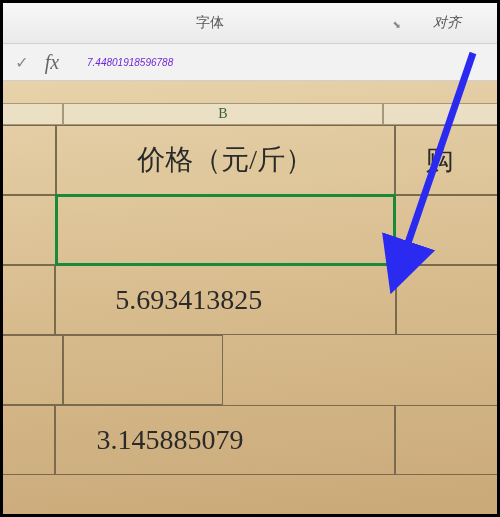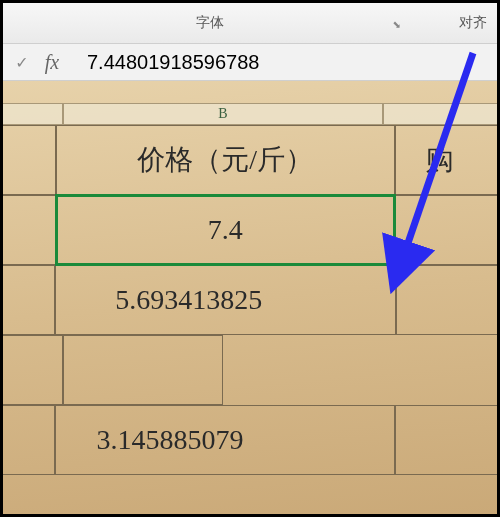--- a/index.html
+++ b/index.html
@@ -55,23 +55,24 @@
     .fb-fx {
       font-style: italic;
       font-size: 20px;
       color: #666;
     }
     .fb-input {
       flex: 1;
       border: none;
       background: transparent;
       outline: none;
-      font-size: 20px;
-      color: #000000;
+      font-size: 10px;
+      color: #6d28d9;
       padding: 0 20px;
+      font-style: italic;
     }
     
     .sheet-area {
       position: relative;
       height: calc(517px - 40px - 38px - 6px);
       background: linear-gradient(175deg, #e7d2aa 0%, #d8bc8e 50%, #caa978 100%);
       overflow: hidden;
     }
     
     .grid {
@@ -153,21 +154,21 @@
 </head>
 <body>
 
 <div class="frame">
 
   <div class="ribbon">
     <div class="ribbon-group">
       <span>字体</span>
       <span class="dialog-launcher">⬊</span>
     </div>
-    <div class="ribbon-group" style="flex:0 0 80px; text-align:right;">
+    <div class="ribbon-group" style="flex:0 0 80px; text-align:center;font-style:italic;">
       <span>对齐</span>
     </div>
   </div>
 
   <div class="formula-bar">
     <div class="fb-icon">✓</div>
     <div class="fb-icon fb-fx">fx</div>
     <input class="fb-input" value="7.44801918596788" style="">
   </div>
 
@@ -181,21 +182,20 @@
 
       <div class="data-row">
         <div class="cell cell-a"></div>
         <div class="cell cell-b">价格（元/斤）</div>
         <div class="cell cell-c">购</div>
       </div>
 
       <div class="data-row">
         <div class="cell cell-a"></div>
         <div class="cell cell-b selected-cell">
-          <span>7.4</span>
           <div class="fill-handle"></div>
           <div class="fill-cursor">+</div>
         </div>
         <div class="cell cell-c"></div>
       </div>
 
       <div class="data-row">
         <div class="cell cell-a"></div>
         <div class="cell cell-b" style="justify-content:flex-start;padding-left:59px;">5.693413825</div>
         <div class="cell cell-c"></div>

